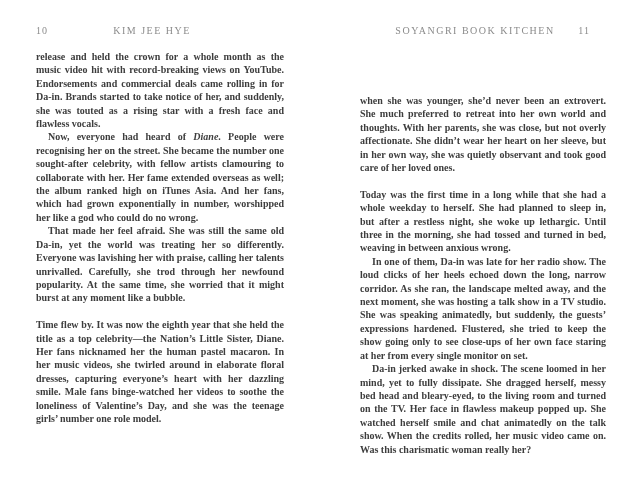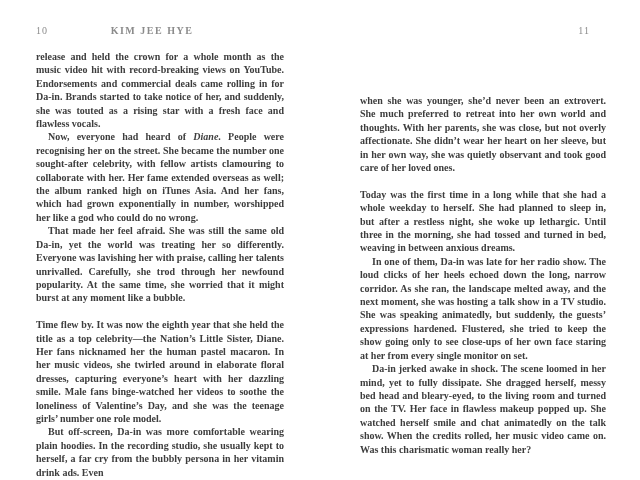--- a/index.html
+++ b/index.html
@@ -36,21 +36,20 @@
   }
   .page-left  .running-head { left: 36px; width: 248px; }
   .page-right .running-head { left: 40px; width: 246px; }
 
   .head-title {
     position: absolute;
     left: 0;
     right: 16px;
     text-align: center;
     white-space: nowrap;
-    font-weight: bold;
   }
   .folio-left  { position: absolute; left: 0;  top: 0; letter-spacing: 1px; }
   .folio-right { position: absolute; right: 16px; top: 0; letter-spacing: 1px; }
 
   .body-text {
     position: absolute;
     top: 50px;
     color: #3d3d3d;
     font-size: 10px;
     line-height: 13.4px;
@@ -76,29 +75,29 @@
   <section class="page page-left">
     <header class="running-head">
       <span class="folio-left">10</span>
       <span class="head-title">KIM JEE HYE</span>
     </header>
     <div class="body-text">
         <p class="flush"><span>release and held the crown for a whole month as the music video hit with record-breaking views on YouTube. Endorsements and commercial deals came rolling in for Da-in. Brands started to take notice of her, and suddenly, she was touted as a rising star with a fresh face and flawless vocals.</span></p>
         <p class="indent"><span>Now, everyone had heard of </span><em>Diane</em><span>. People were recognising her on the street. She became the number one sought-after celebrity, with fellow artists clamouring to collaborate with her. Her fame extended overseas as well; the album ranked high on iTunes Asia. And her fans, which had grown exponentially in number, worshipped her like a god who could do no wrong.</span></p>
         <p class="indent"><span>That made her feel afraid. She was still the same old Da-in, yet the world was treating her so differently. Everyone was lavishing her with praise, calling her talents unrivalled. Carefully, she trod through her newfound popularity. At the same time, she worried that it might burst at any moment like a bubble.</span></p>
         <p class="flush space-before"><span>Time flew by. It was now the eighth year that she held the title as a top celebrity—the Nation’s Little Sister, Diane. Her fans nicknamed her the human pastel macaron. In her music videos, she twirled around in elaborate floral dresses, capturing everyone’s heart with her dazzling smile. Male fans binge-watched her videos to soothe the loneliness of Valentine’s Day, and she was the teenage girls’ number one role model.</span></p>
-        <p class="indent"><span>But off-screen, Da-in was more comfortable wearing plain hoodies. In the recording studio, she usually kept to herself, a far cry from the bubbly persona in her vitamin drink ads. Even</span></p>
       </div>
   </section>
 
   <section class="page page-right">
     <header class="running-head">
+      <span class="head-title">SOYANGRI BOOK KITCHEN</span>
       <span class="folio-right">11</span>
     </header>
     <div class="body-text">
         <p class="flush"><span>when she was younger, she’d never been an extrovert. She much preferred to retreat into her own world and thoughts. With her parents, she was close, but not overly affectionate. She didn’t wear her heart on her sleeve, but in her own way, she was quietly observant and took good care of her loved ones.</span></p>
-        <p class="flush space-before"><span>Today was the first time in a long while that she had a whole weekday to herself. She had planned to sleep in, but after a restless night, she woke up lethargic. Until three in the morning, she had tossed and turned in bed, weaving in between anxious dreams.</span></p>
+        <p class="flush space-before"><span>Today was the first time in a long while that she had a whole weekday to herself. She had planned to sleep in, but after a restless night, she woke up lethargic. Until three in the morning, she had tossed and turned in bed, weaving in between anxious wrong.</span></p>
         <p class="indent"><span>In one of them, Da-in was late for her radio show. The loud clicks of her heels echoed down the long, narrow corridor. As she ran, the landscape melted away, and the next moment, she was hosting a talk show in a TV studio. She was speaking animatedly, but suddenly, the guests’ expressions hardened. Flustered, she tried to keep the show going only to see close-ups of her own face staring at her from every single monitor on set.</span></p>
         <p class="indent"><span>Da-in jerked awake in shock. The scene loomed in her mind, yet to fully dissipate. She dragged herself, messy bed head and bleary-eyed, to the living room and turned on the TV. Her face in flawless makeup popped up. She watched herself smile and chat animatedly on the talk show. When the credits rolled, her music video came on. Was this charismatic woman really her?</span></p>
       </div>
   </section>
 
 </div>
 
 </body></html>

